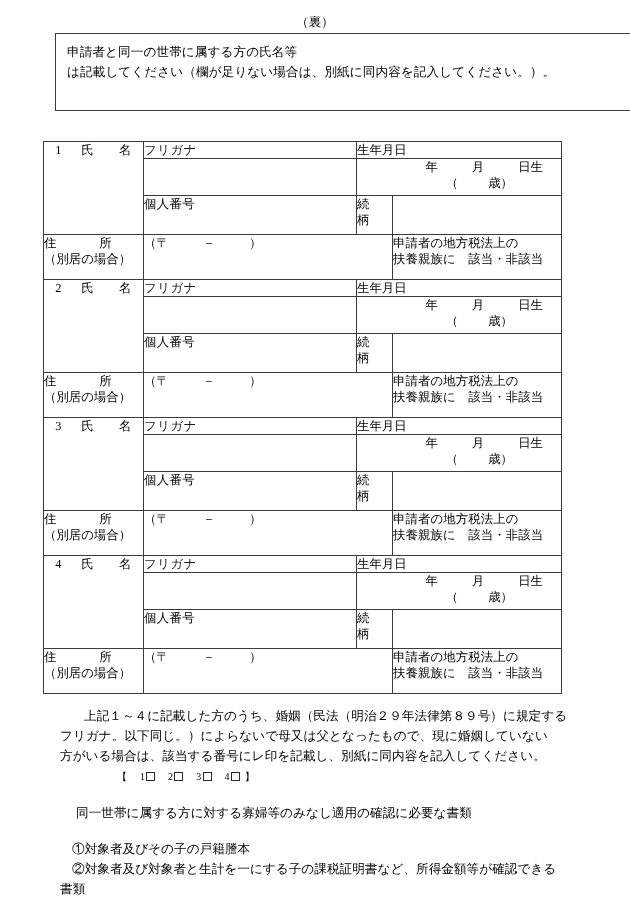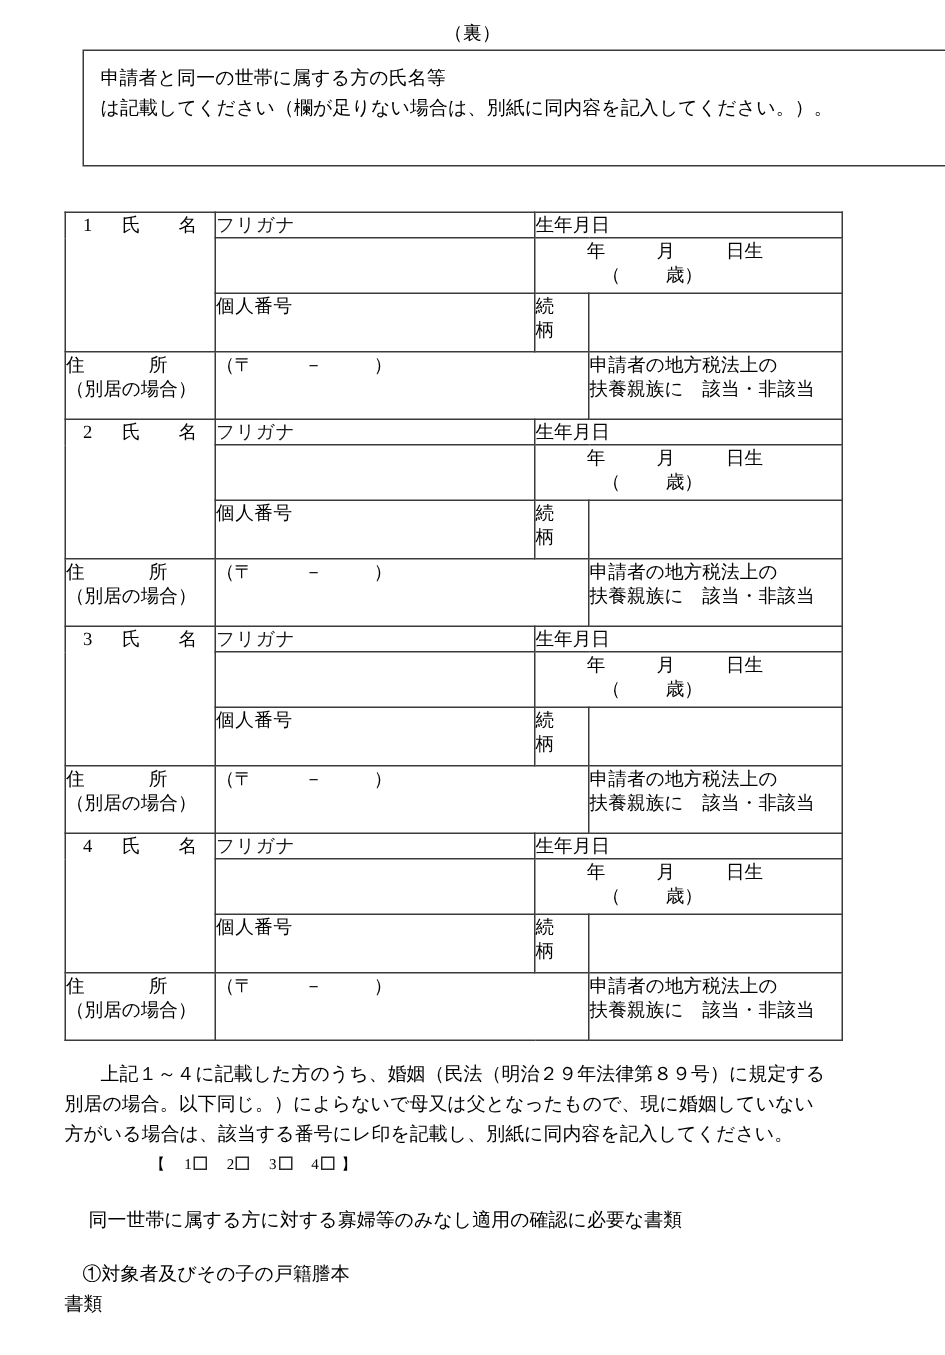--- a/index.html
+++ b/index.html
@@ -113,21 +113,21 @@
     padding: 0 0 0 6px;
     font-size: 11.4px;
     line-height: 13px;
   }
   .cell-name-blank {
     height: 36px;
   }
   .cell-dob-body {
     height: 36px;
     padding: 1px 8px 0 0;
-    text-align: center;
+    text-align: right;
     font-size: 12.2px;
     line-height: 17px;
   }
   .dob-l1 { display:block; letter-spacing: 0; padding-right: 18px;}
   .dob-l1 .g { display:inline-block; width: 34px; }
   .dob-l2 { display:block; padding-right: 48px; }
   .dob-l2 .g2 { display:inline-block; width: 30px; }
 
   .cell-mynumber {
     height: 38px;
@@ -162,21 +162,21 @@
     height: 44px;
     padding: 5px 0 0 7px;
     font-size: 11.3px;
     line-height: 15.5px;
     letter-spacing: 0.1px;
   }
 
   
   .notes {
     position: absolute;
-    left: 43px;
+    left: 60px;
     top: 706px;
     width: 520px;
   }
   .note-p {
     font-size: 12.6px;
     line-height: 20px;
     letter-spacing: 0.05px;
     white-space: pre-wrap;
     margin: 0;
   }
@@ -389,26 +389,27 @@
           <span>申請者の地方税法上の</span><br>
           <span>扶養親族に　該当・非該当</span>
         </td>
       </tr>
 
     </tbody>
   </table>
 
   <div class="notes">
     <div class="note-p note-indent">上記１～４に記載した方のうち、婚姻（民法（明治２９年法律第８９号）に規定する</div>
-    <div class="note-p">別居の場合。以下同じ。）によらないで母又は父となったもので、現に婚姻していない</div>
+    <div class="note-p">フリガナ。以下同じ。）によらないで母又は父となったもので、現に婚姻していない</div>
     <div class="note-p">方がいる場合は、該当する番号にレ印を記載し、別紙に同内容を記入してください。</div>
 
     <div class="checkline">
       <span>【</span>
       <span style="display:inline-block;width:10px;"></span><span>1</span><span class="cb"></span><span>2</span><span class="cb"></span><span>3</span><span class="cb"></span><span>4</span><span class="cb cb-last"></span><span>】</span>
     </div>
 
     <div class="note-p note-sub">同一世帯に属する方に対する寡婦等のみなし適用の確認に必要な書類</div>
     <div class="note-p note-item">①対象者及びその子の戸籍謄本</div>
+    <div class="note-p note-item">②対象者及び対象者と生計を一にする子の課税証明書など、所得金額等が確認できる</div>
     <div class="note-p">書類</div>
   </div>
 
 </div>
 
 </body></html>

